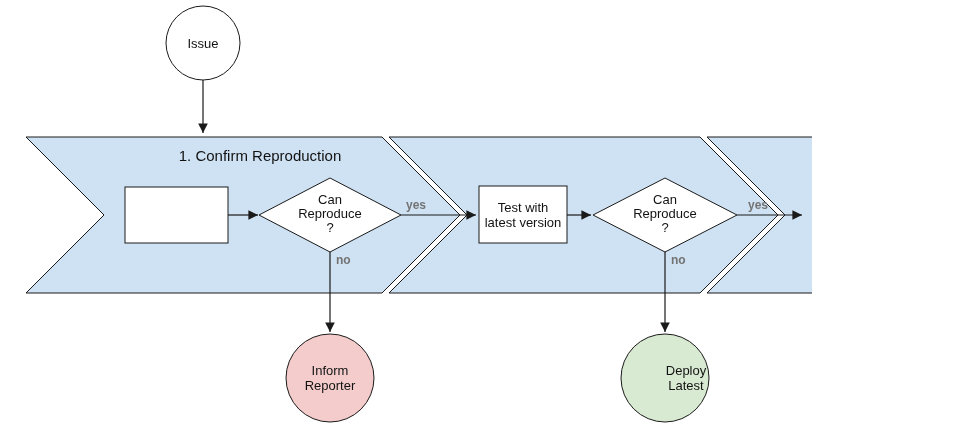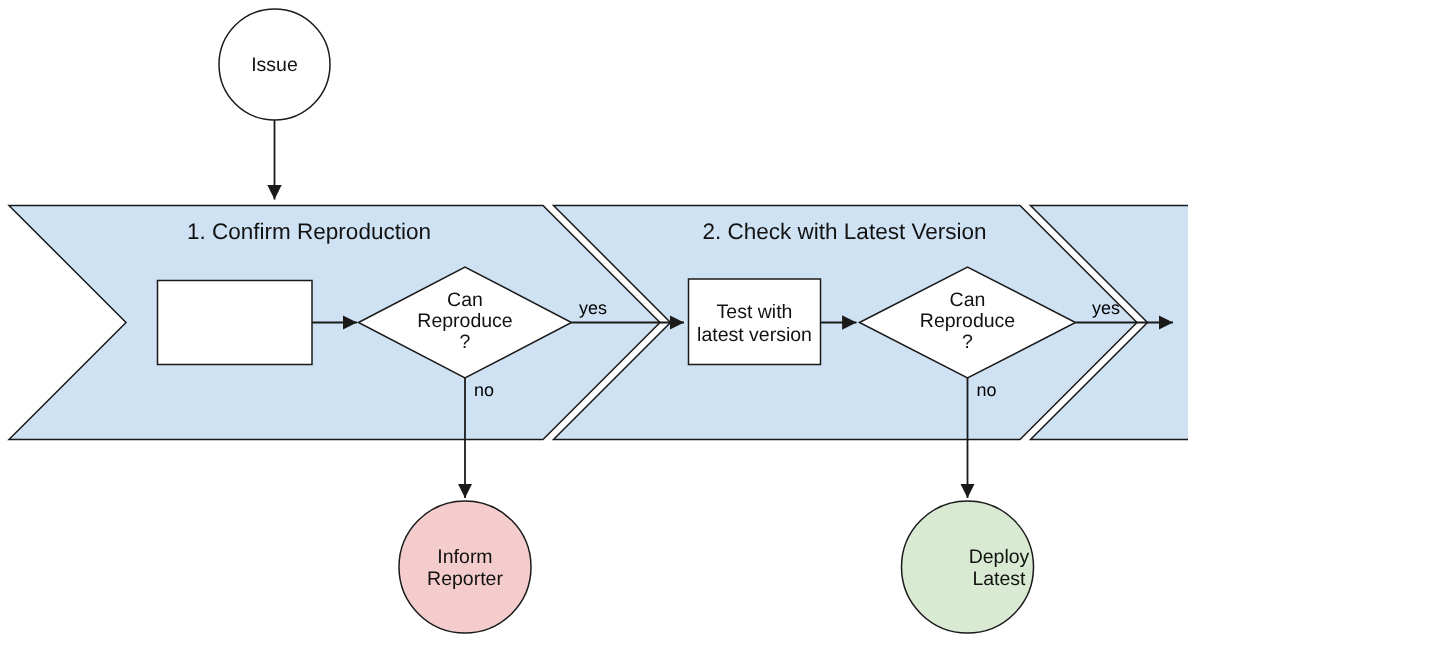--- a/index.html
+++ b/index.html
@@ -3,42 +3,44 @@
 <meta charset="utf-8">
 <style>
   html, body { margin: 0; padding: 0; background: #ffffff; }
   .canvas {
     position: relative;
     width: 792px;
     height: 430px;
     background: #ffffff;
     font-family: "Liberation Sans", sans-serif;
     overflow: hidden;
+    margin-left: 20px;
   }
   .canvas svg { position: absolute; left: 0; top: 0; }
   .band { stroke: #1a1a1a; stroke-width: 1; }
   .node { stroke: #1a1a1a; stroke-width: 1; }
   .edge { stroke: #1a1a1a; stroke-width: 1.2; fill: none; }
   .label {
     position: absolute;
     transform: translate(-50%, -50%);
     text-align: center;
     white-space: pre-line;
     font-size: 13px;
     line-height: 15px;
     color: #121212;
   }
   .title { font-size: 15px; line-height: 17px; }
   .decision-text { line-height: 14px; }
   .edge-label {
     position: absolute;
     font-size: 12px;
     line-height: 13px;
-    color: #000000;
+    color: #737373;
     white-space: nowrap;
+    font-weight: bold;
   }
   .ellipsis { font-size: 14px; letter-spacing: 1px; }
 </style>
 </head>
 <body>
 
 <div class="canvas">
   <svg width="956" height="430" viewBox="0 0 956 430">
     <defs>
       <marker id="arrow" viewBox="0 0 10 10" refX="10" refY="5" markerWidth="8" markerHeight="8" orient="auto-start-reverse">
@@ -62,22 +64,21 @@
     <line class="edge" x1="208" y1="215" x2="238" y2="215" marker-end="url(#arrow)"></line>
     <line class="edge" x1="381" y1="215" x2="456" y2="215" marker-end="url(#arrow)"></line>
     <line class="edge" x1="310" y1="252" x2="310" y2="332" marker-end="url(#arrow)"></line>
     <line class="edge" x1="547" y1="215" x2="571" y2="215" marker-end="url(#arrow)"></line>
     <line class="edge" x1="717" y1="215" x2="782" y2="215" marker-end="url(#arrow)"></line>
     <line class="edge" x1="645" y1="252" x2="645" y2="332" marker-end="url(#arrow)"></line>
   </svg>
 
   <div class="label" style="left:183px; top:43px;">Issue</div>
 
-  <div class="label title" style="left:206px; top:155px;text-align:right;">1. Confirm Reproduction</div>
-  <div class="label title" style="left:563px; top:155px;">2. Check with Latest Version</div>
+  <div class="label title" style="left:240px; top:155px;text-align:right;">1. Confirm Reproduction</div>
 
   <div class="label decision-text" style="left:310px; top:214px;">Can
 Reproduce
 ?</div>
   <div class="edge-label" style="left:386px; top:199px;">yes</div>
   <div class="edge-label" style="left:316px; top:254px;">no</div>
   <div class="label" style="left:310px; top:378px;text-align:center;">Inform
 Reporter</div>
 
   <div class="label" style="left:503px; top:215px;">Test with

